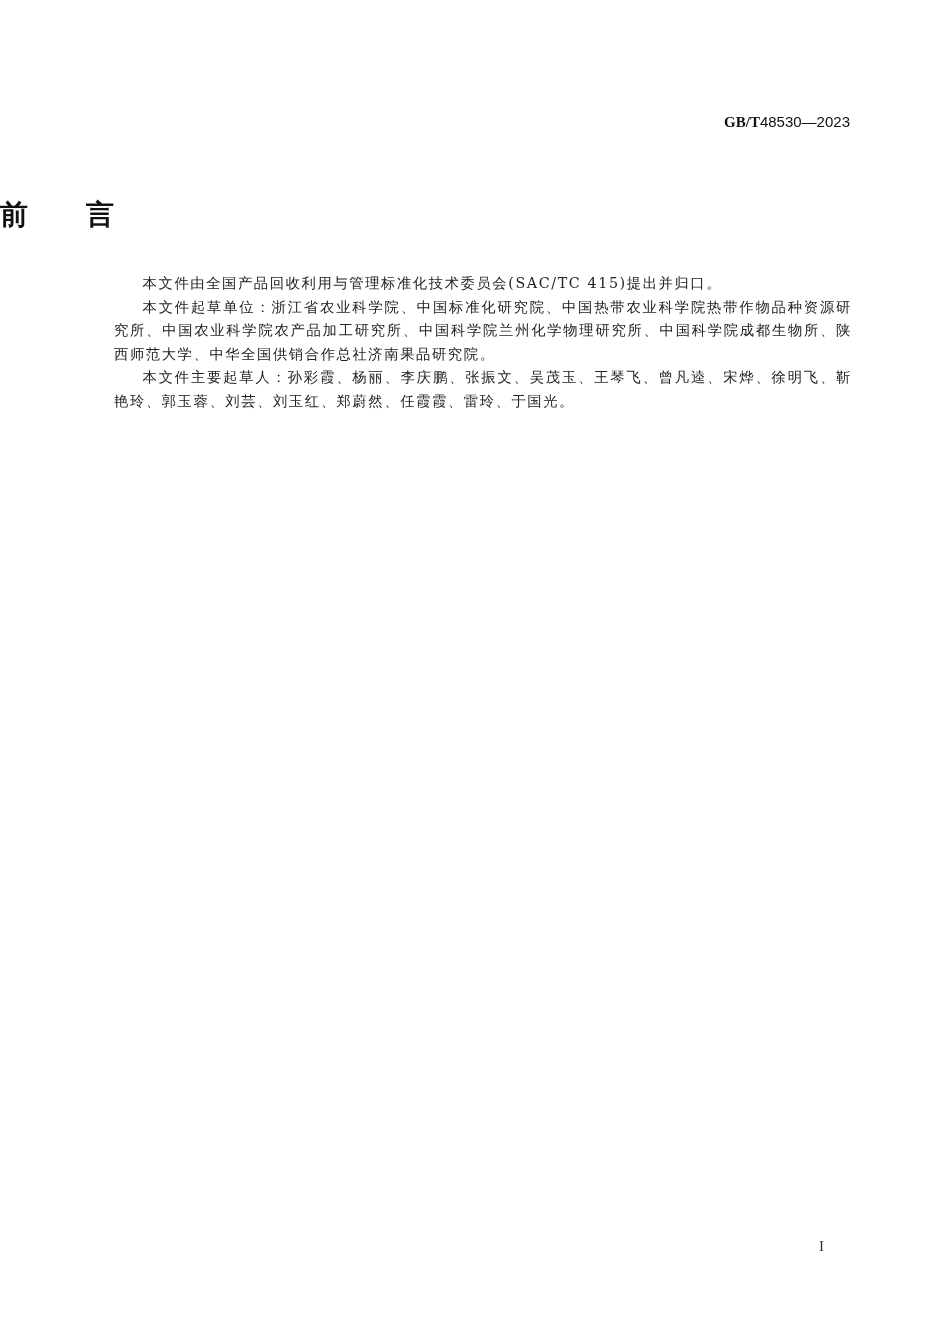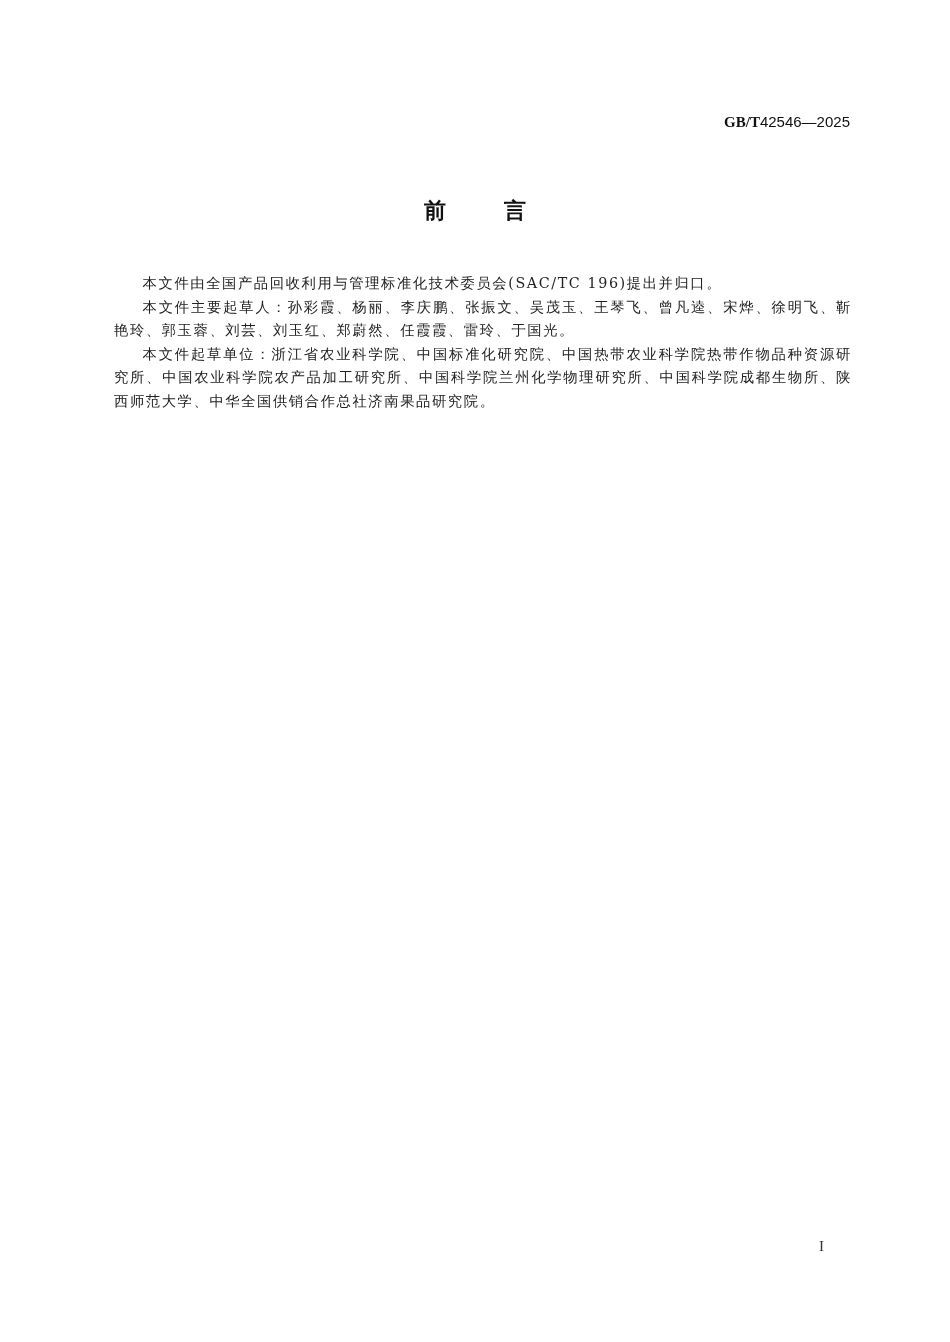--- a/index.html
+++ b/index.html
@@ -7,47 +7,47 @@
     width: 950px; height: 1342px; position: relative; overflow: hidden;
     font-family: "DejaVu Serif", "Liberation Serif", serif;
     color: #222;
   }
   .std-number {
     position: absolute; top: 113px; right: 100px;
     font-size: 15px; font-family: "Liberation Sans", sans-serif; color: #111;
   }
   .std-number .gbt { font-family: "Liberation Serif", serif; font-weight: bold; }
   .title {
-    position: absolute; top: 196px; left: 0; width: 950px; text-align: center;
-    font-family: "DejaVu Sans", sans-serif; font-size: 22px; font-weight: bold;
+    position: absolute; top: 196px; left: 0; width: 950px; text-align: left;
+    font-family: "DejaVu Sans", sans-serif; font-size: 28px; font-weight: bold;
     letter-spacing: 0; color: #111;
   }
   .title span { display: inline-block; }
   .title .gap { width: 58px; }
   .body {
     position: absolute; top: 272px; left: 114px; width: 738px;
     font-size: 14.3px; line-height: 23.5px; letter-spacing: 1.6px;
     text-align: justify; color: #222;
   }
   .body p { margin: 0; text-indent: 2em; }
   .page-num {
     position: absolute; top: 1238px; left: 819px;
     font-family: "Liberation Serif", serif; font-size: 15px; color: #333;
   }
 </style>
 </head>
 <body>
 
 <div class="std-number">
-  <span class="gbt">GB/T</span><span>42546—2025</span>
+  <span class="gbt">GB/T</span><span>48530—2023</span>
 </div>
 
 <div class="title">
   <span>前</span><span class="gap"></span><span>言</span>
 </div>
 
 <div class="body">
-  <p>本文件由全国产品回收利用与管理标准化技术委员会(SAC/TC 196)提出并归口。</p>
+  <p>本文件由全国产品回收利用与管理标准化技术委员会(SAC/TC 415)提出并归口。</p>
+  <p>本文件起草单位：浙江省农业科学院、中国标准化研究院、中国热带农业科学院热带作物品种资源研究所、中国农业科学院农产品加工研究所、中国科学院兰州化学物理研究所、中国科学院成都生物所、陕西师范大学、中华全国供销合作总社济南果品研究院。</p>
   <p>本文件主要起草人：孙彩霞、杨丽、李庆鹏、张振文、吴茂玉、王琴飞、曾凡逵、宋烨、徐明飞、靳艳玲、郭玉蓉、刘芸、刘玉红、郑蔚然、任霞霞、雷玲、于国光。</p>
-  <p>本文件起草单位：浙江省农业科学院、中国标准化研究院、中国热带农业科学院热带作物品种资源研究所、中国农业科学院农产品加工研究所、中国科学院兰州化学物理研究所、中国科学院成都生物所、陕西师范大学、中华全国供销合作总社济南果品研究院。</p>
 </div>
 
 <div class="page-num">I</div>
 
 </body></html>

